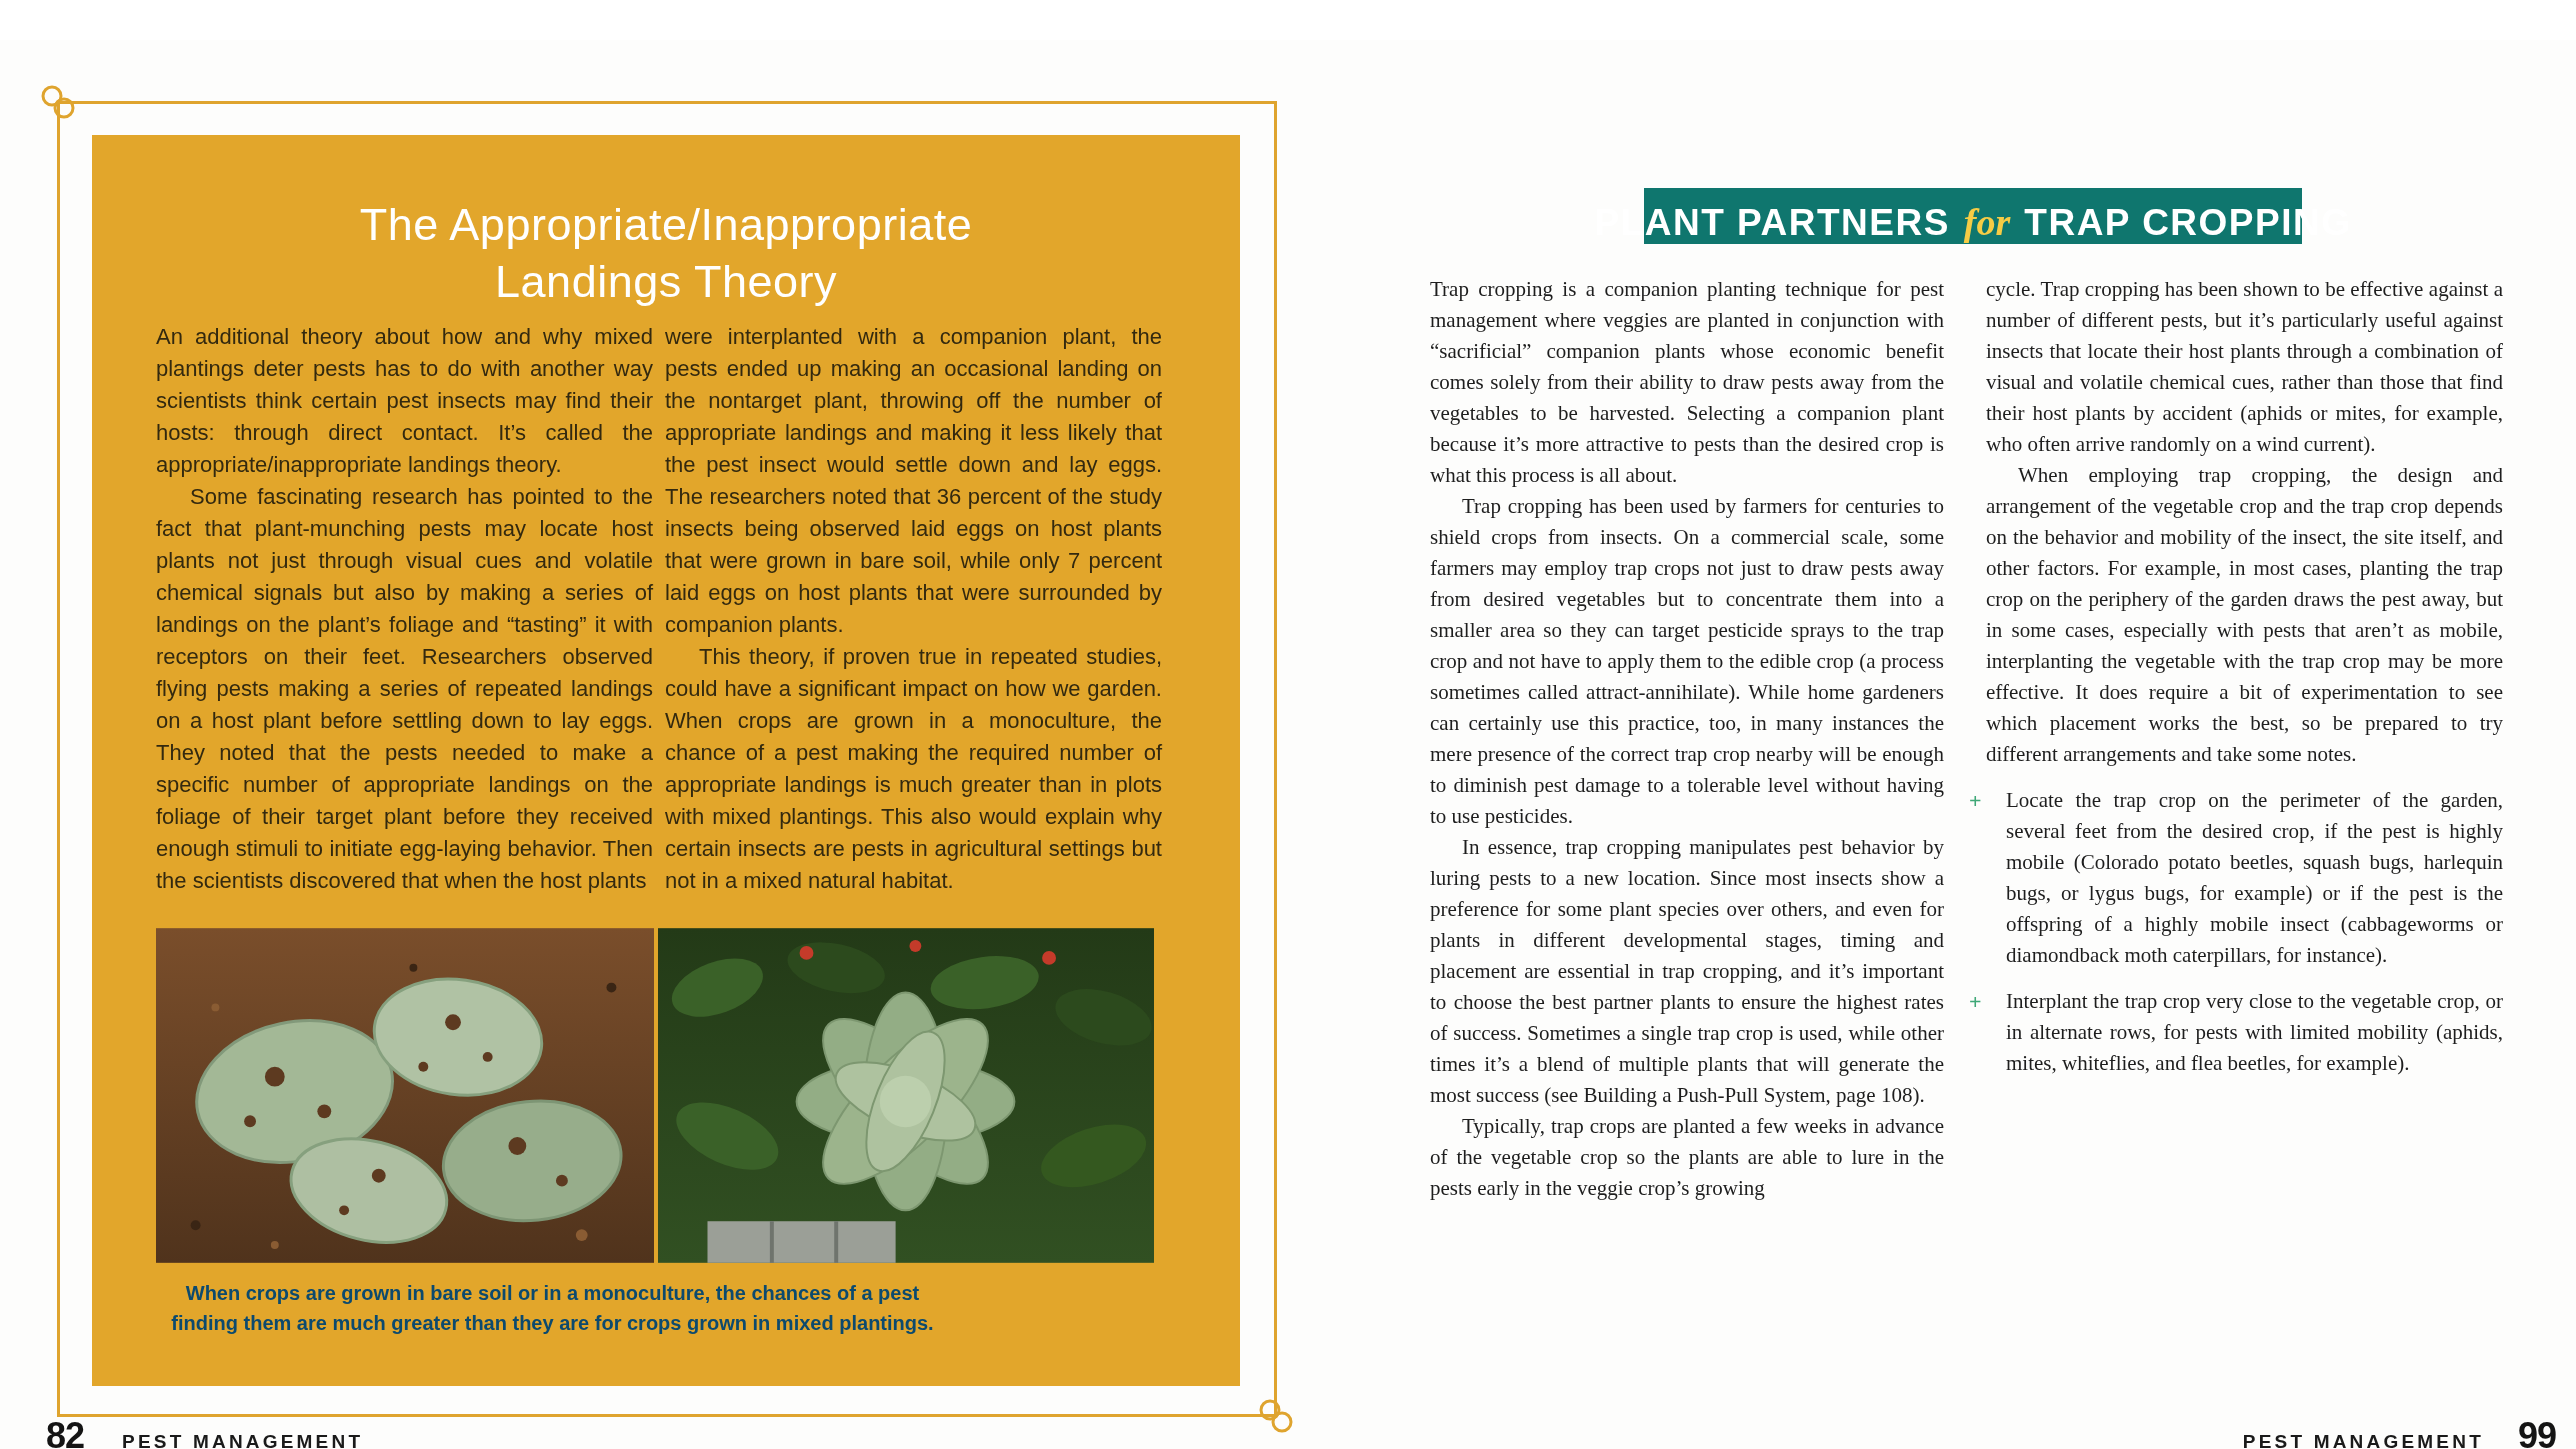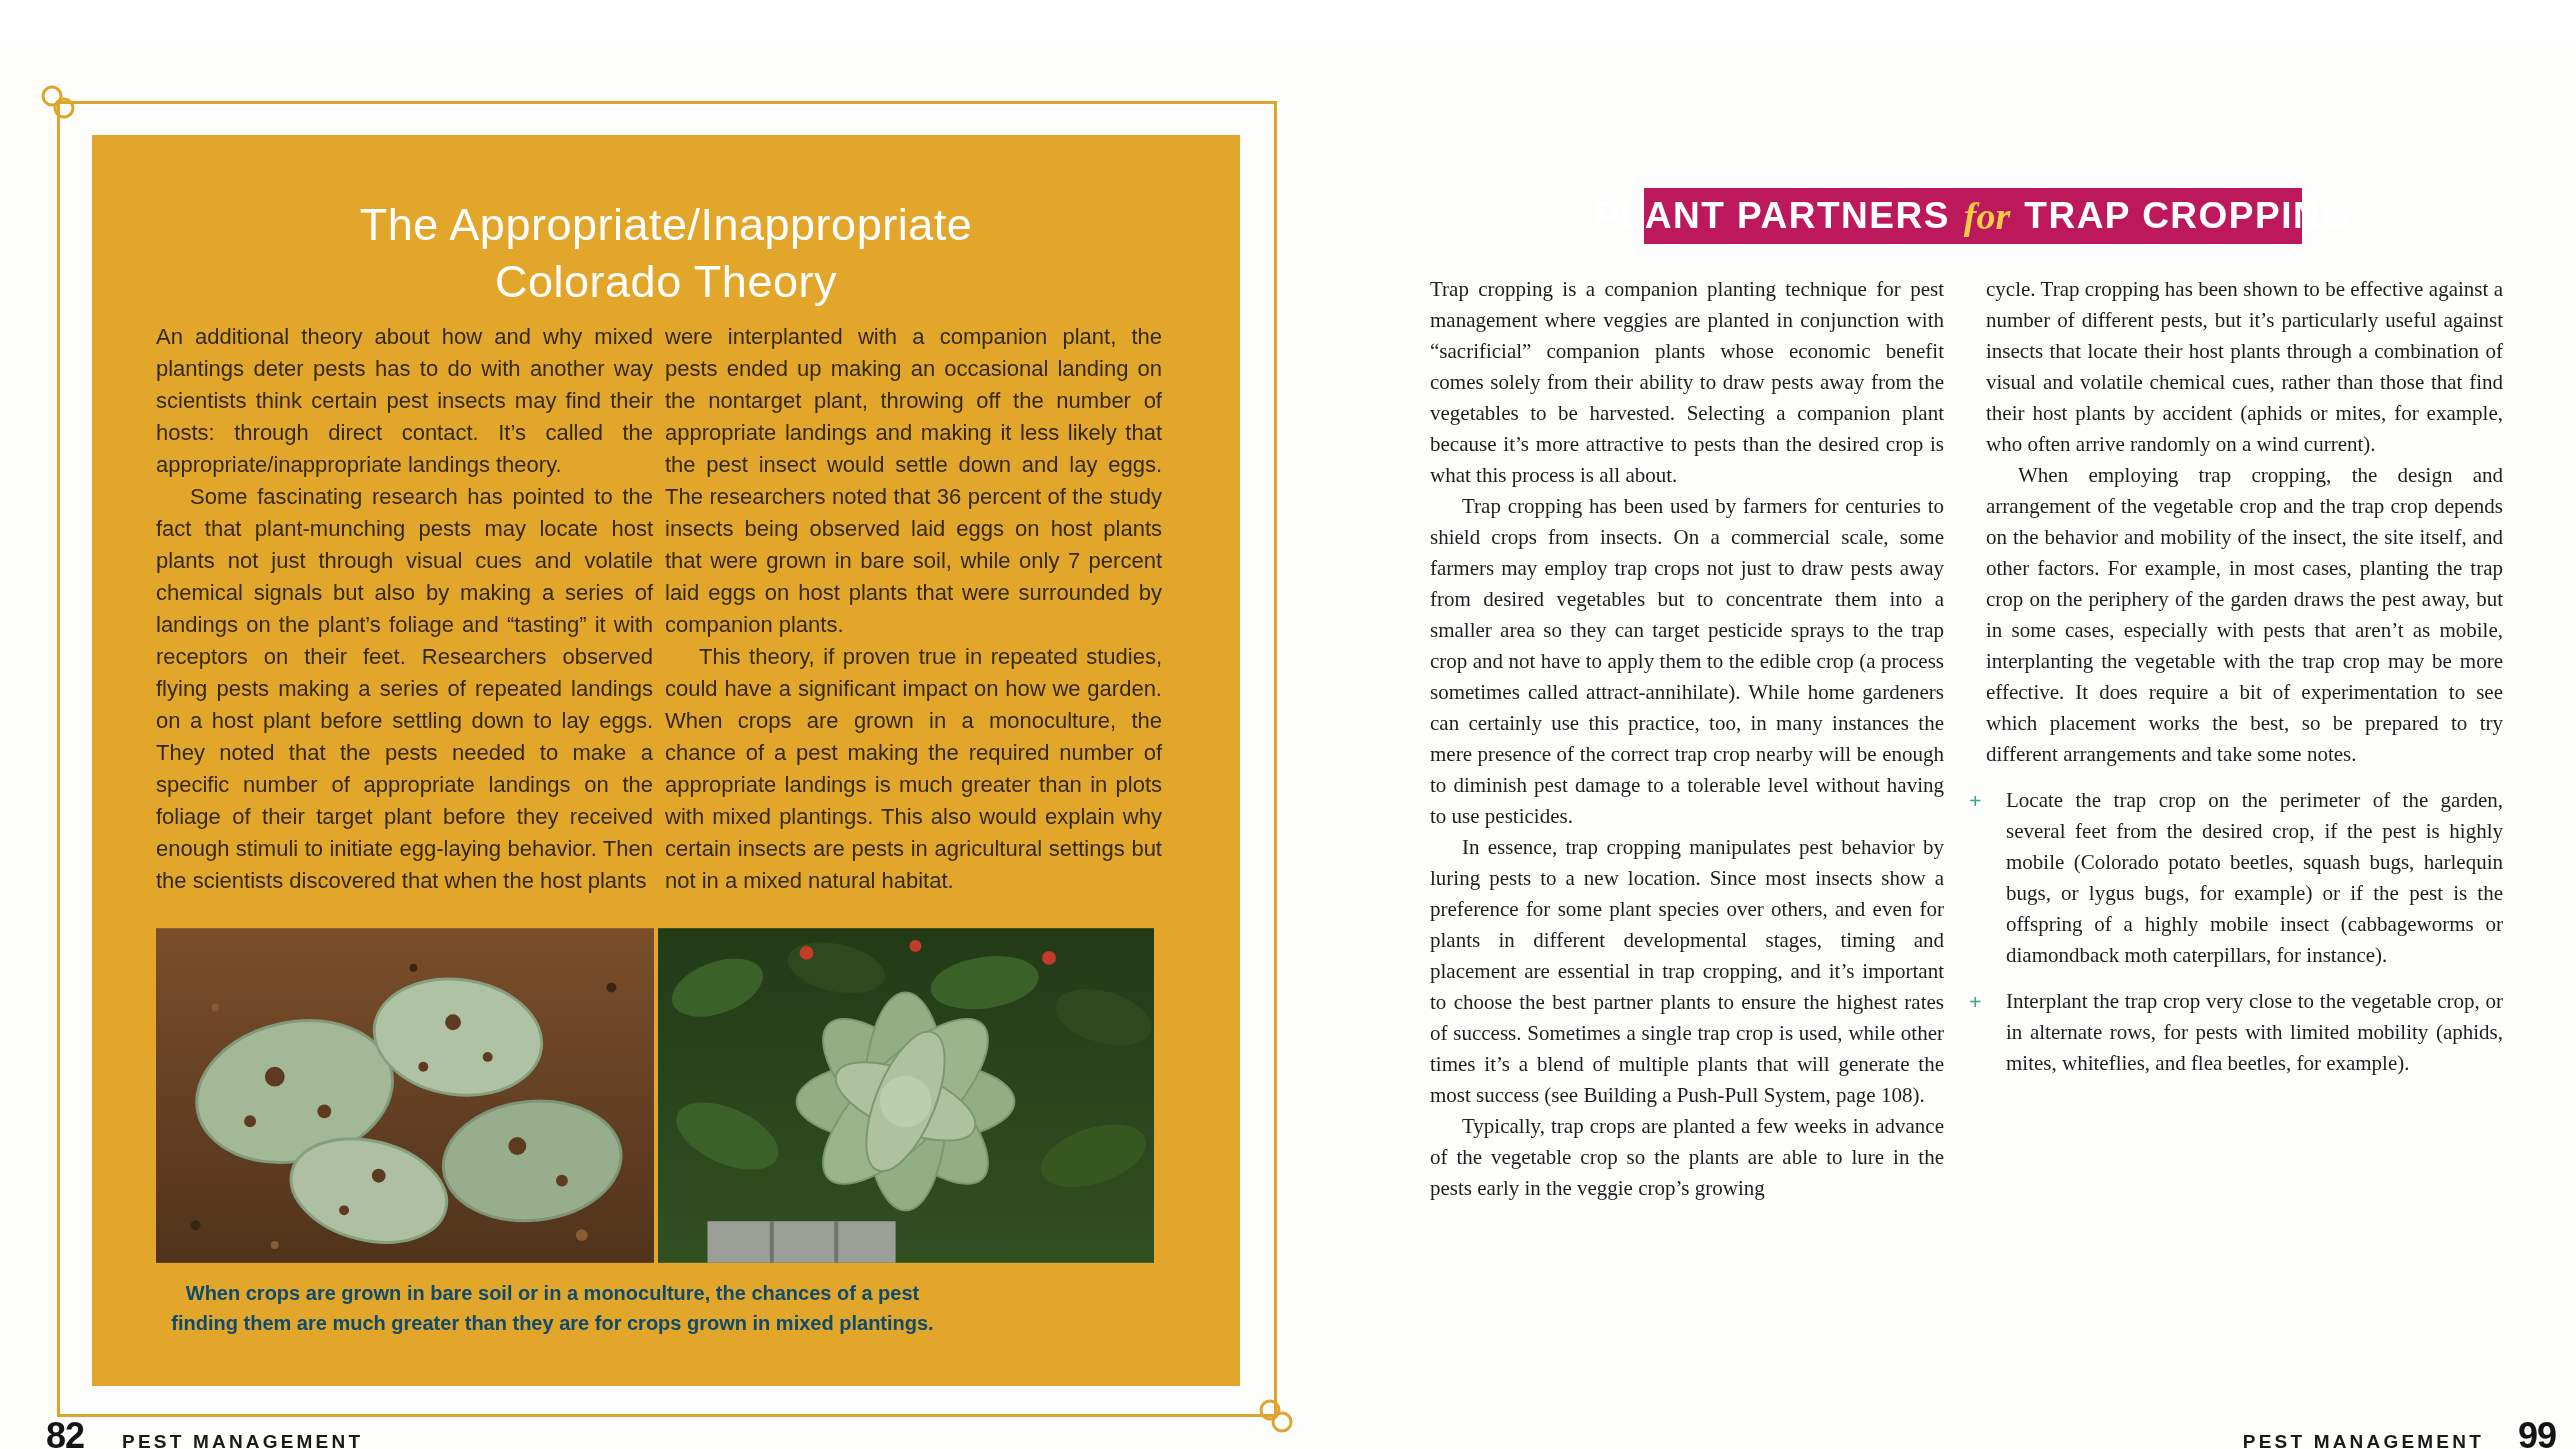--- a/index.html
+++ b/index.html
@@ -27,22 +27,22 @@
   .caption{position:absolute;left:64px;top:1143px;width:793px;color:#0c4a6e;
            font-size:20px;line-height:30px;font-weight:700;text-align:center;}
 
   .footer{position:absolute;top:1375px;display:flex;align-items:baseline;}
   .footer-left{left:46px;gap:38px;}
   .footer-right{left:2180px;width:376px;justify-content:flex-end;gap:34px;}
   .pagenum{font-size:36px;font-weight:800;color:#141414;letter-spacing:-1px;}
   .running{font-size:19px;font-weight:600;letter-spacing:3.2px;color:#1a1a1a;}
 
   
-  .banner{position:absolute;left:1644px;top:148px;width:658px;height:56px;background:#be185d;
-          display:flex;align-items:center;justify-content:center;gap:12px;white-space:nowrap;}
+  .banner{position:absolute;left:1644px;top:148px;width:658px;height:56px;background:#0f766e;
+          display:flex;align-items:flex-end;justify-content:center;gap:12px;white-space:nowrap;}
   .banner .b1,.banner .b2{color:#ffffff;font-size:37px;font-weight:700;letter-spacing:1.5px;}
   .banner .bscript{font-family:"Liberation Serif",serif;font-style:italic;color:#f6cc45;
                    font-size:38px;font-weight:700;margin:0 2px;}
 
   .rcol{position:absolute;top:234px;font-family:"Liberation Serif",serif;color:#1e1e1e;
         font-size:21px;line-height:31px;text-align:justify;}
   .rcol1{left:1430px;width:514px;}
   .rcol2{left:1986px;width:517px;}
   .rcol p{margin:0;}
   .rcol p.ind{text-indent:32px;}
@@ -66,21 +66,21 @@
       </svg>
       <svg class="knot knot-br" viewBox="0 0 46 46">
         <circle cx="17" cy="17" r="9" fill="none" stroke="#dfa42e" stroke-width="3"></circle>
         <circle cx="29" cy="29" r="9" fill="none" stroke="#dfa42e" stroke-width="3"></circle>
       </svg>
     </div>
 
     <div class="goldbox">
       <h1 class="box-title">
         <span>The Appropriate/Inappropriate</span><br>
-        <span>Colorado Theory</span>
+        <span>Landings Theory</span>
       </h1>
 
       <div class="box-cols">
         <div class="bcol">
           <p>An additional theory about how and why mixed plantings deter pests has to do with another way scientists think certain pest insects may find their hosts: through direct contact. It’s called the appropriate/inappropriate landings theory.</p>
           <p class="ind">Some fascinating research has pointed to the fact that plant-munching pests may locate host plants not just through visual cues and volatile chemical signals but also by making a series of landings on the plant’s foliage and “tasting” it with receptors on their feet. Researchers observed flying pests making a series of repeated landings on a host plant before settling down to lay eggs. They noted that the pests needed to make a specific number of appropriate landings on the foliage of their target plant before they received enough stimuli to initiate egg-laying behavior. Then the scientists discovered that when the host plants</p>
         </div>
         <div class="bcol">
           <p>were interplanted with a companion plant, the pests ended up making an occasional landing on the nontarget plant, throwing off the number of appropriate landings and making it less likely that the pest insect would settle down and lay eggs. The researchers noted that 36 percent of the study insects being observed laid eggs on host plants that were grown in bare soil, while only 7 percent laid eggs on host plants that were surrounded by companion plants.</p>
           <p class="ind">This theory, if proven true in repeated studies, could have a significant impact on how we garden. When crops are grown in a monoculture, the chance of a pest making the required number of appropriate landings is much greater than in plots with mixed plantings. This also would explain why certain insects are pests in agricultural settings but not in a mixed natural habitat.</p>

